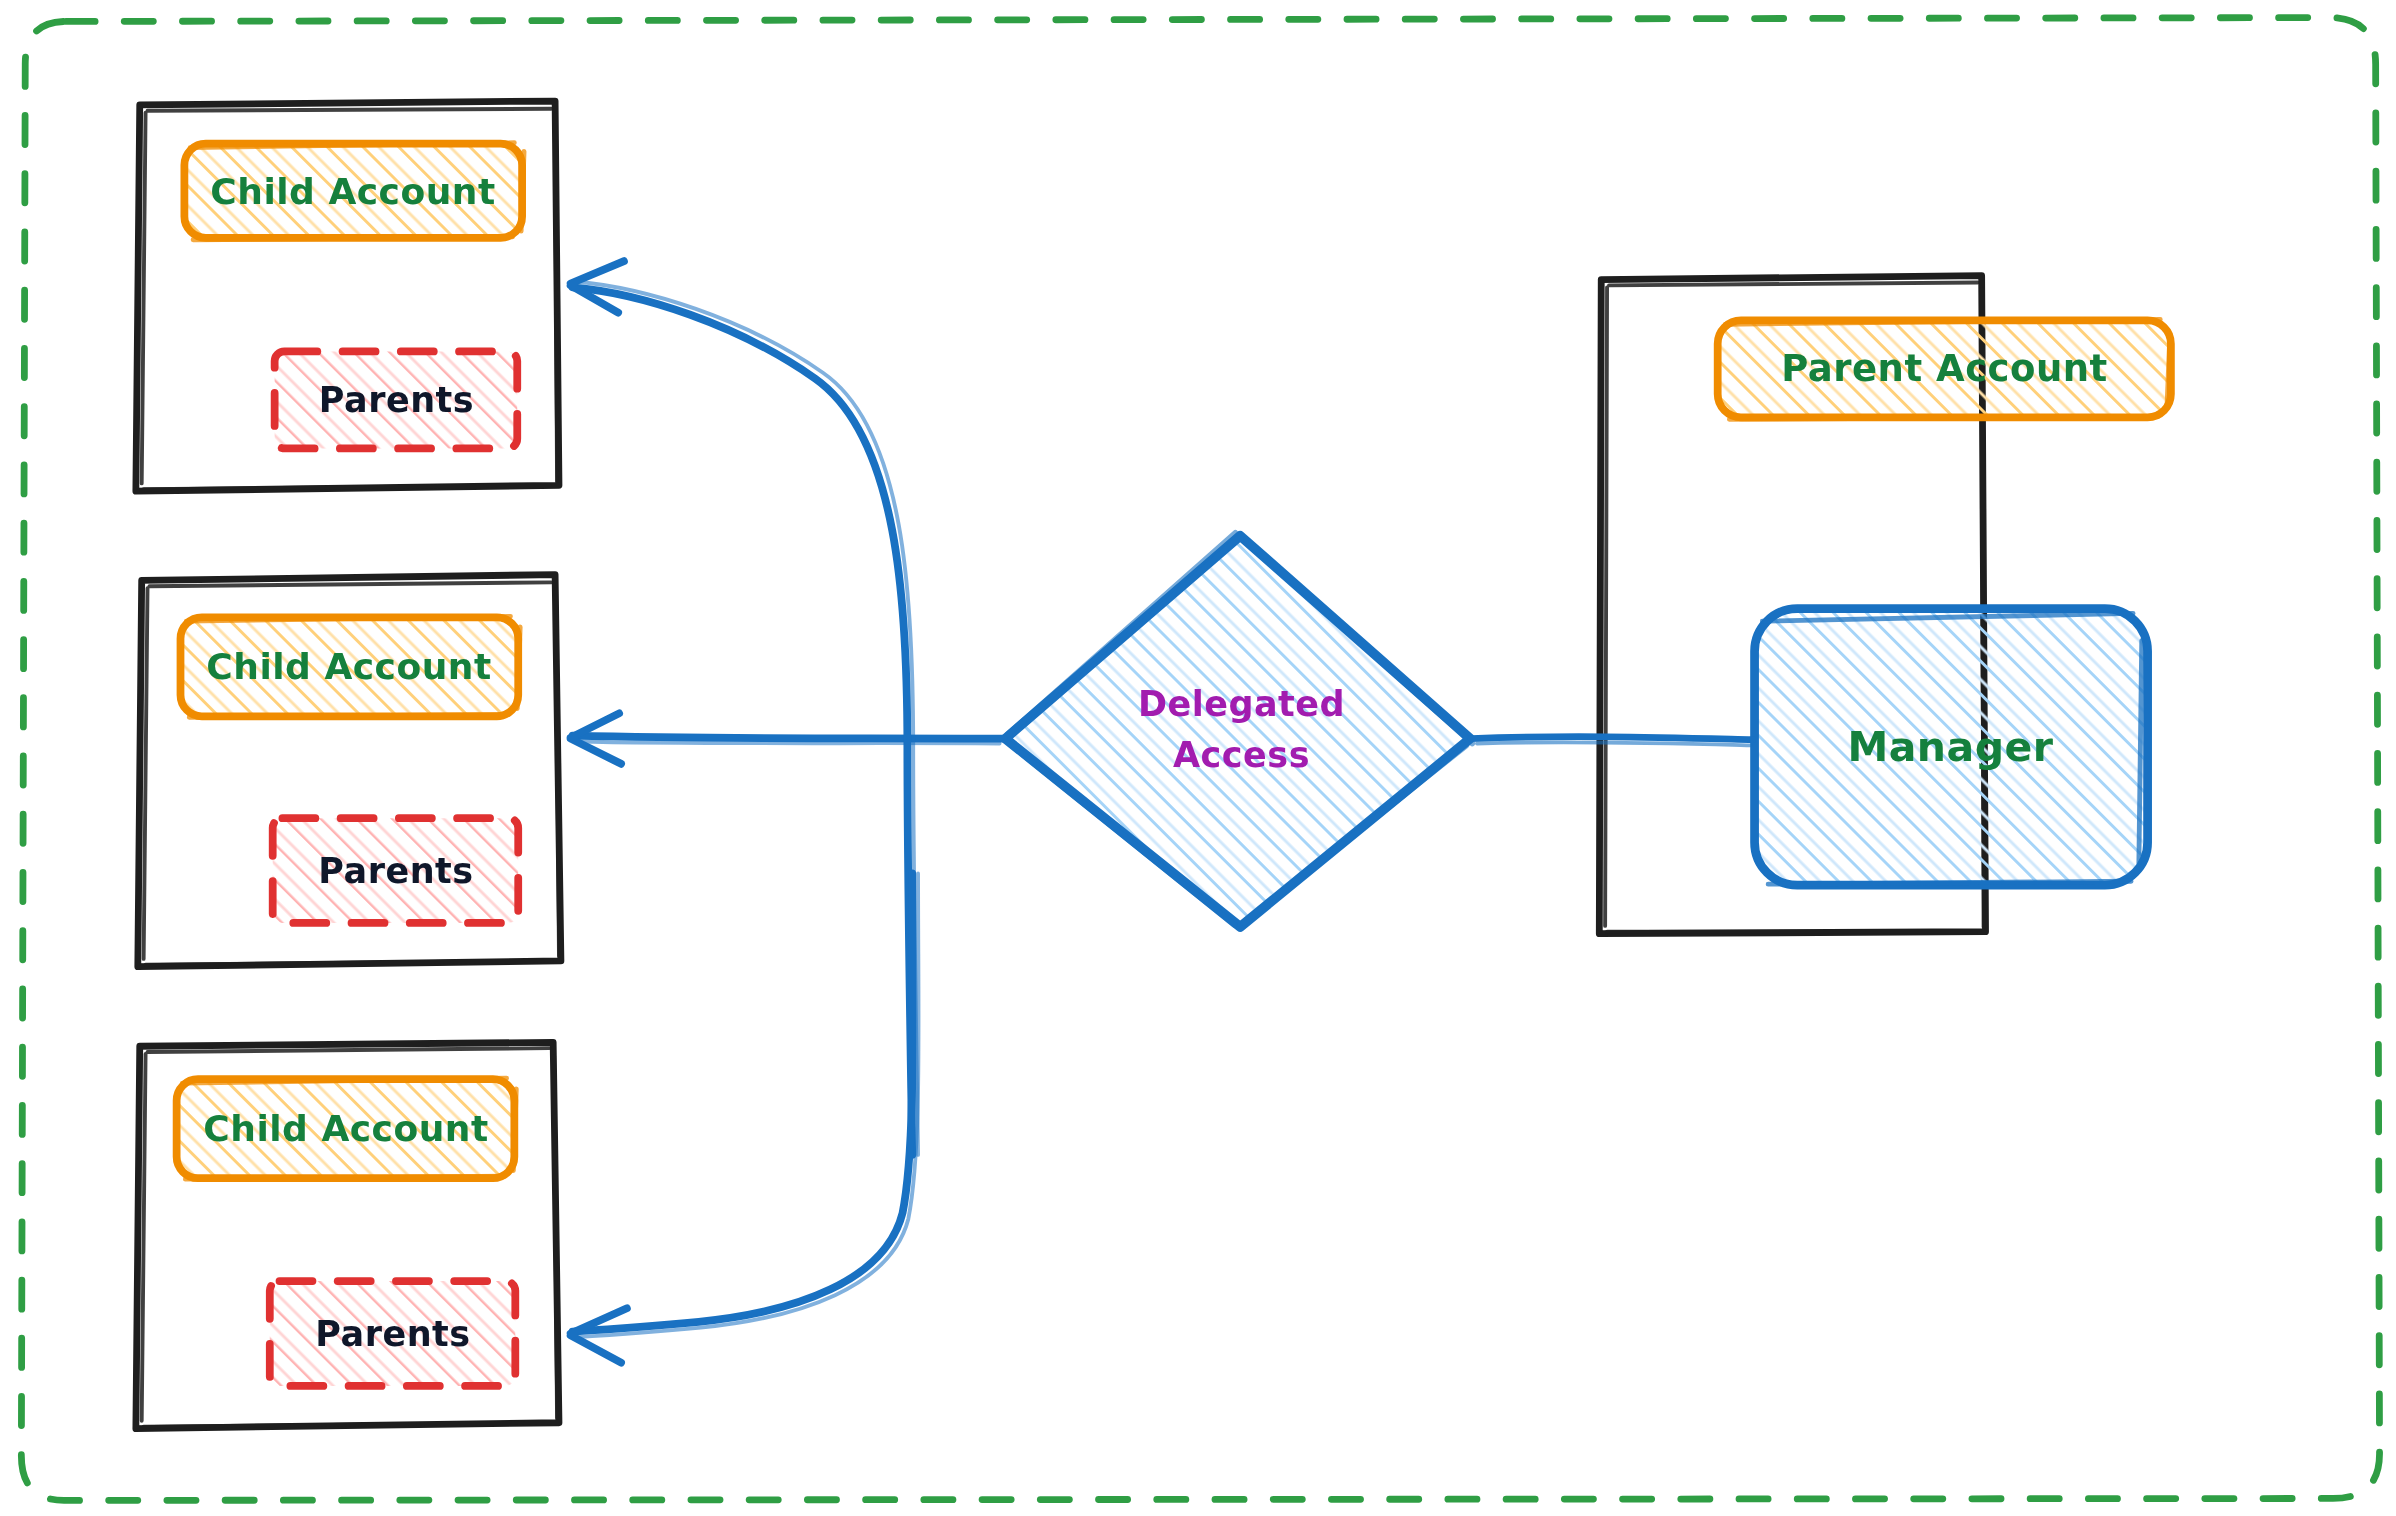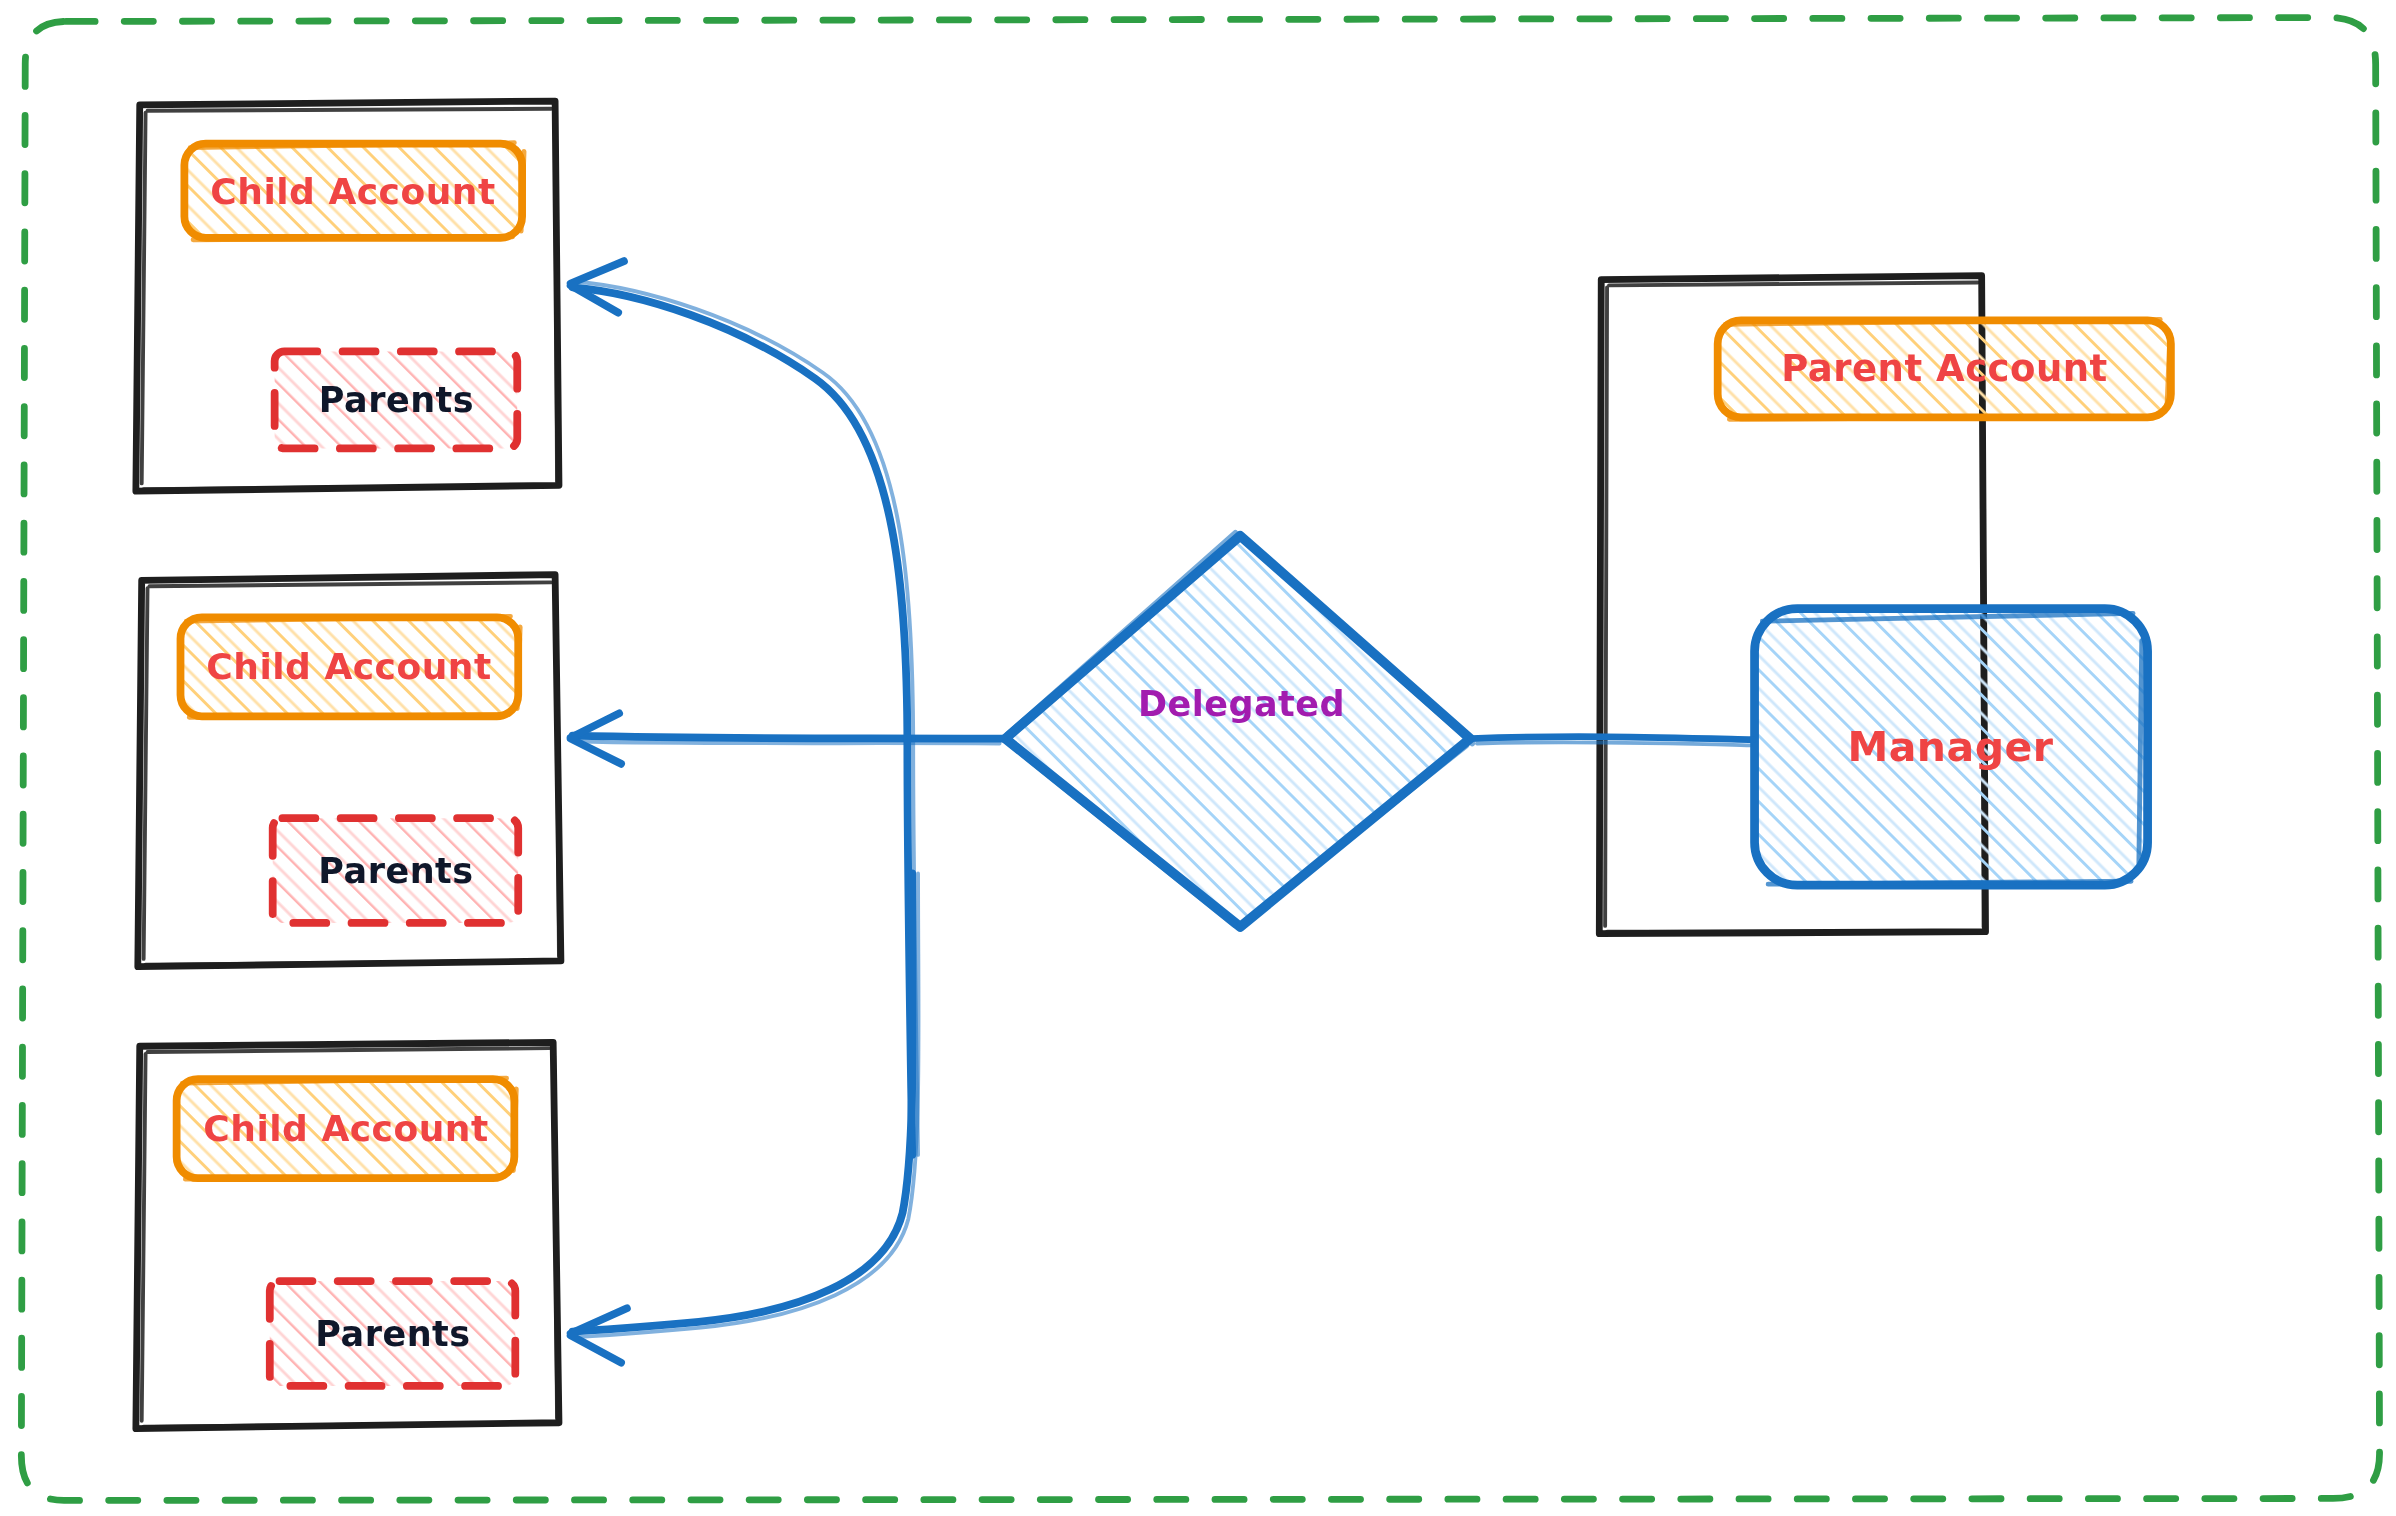--- a/index.html
+++ b/index.html
@@ -30,21 +30,21 @@
     display: flex;
     align-items: center;
     justify-content: center;
     text-align: center;
     font-family: "DejaVu Sans", sans-serif;
     font-weight: 700;
     letter-spacing: 0.5px;
     white-space: pre;
     pointer-events: none;
   }
-  .lbl-dark  { color: #ef4444; }
+  .lbl-dark  { color: #15803d; }
   .lbl-red   { color: #0f172a; }
   .lbl-blue  { color: #a21caf; }
 </style>
 </head>
 <body>
 
 <div id="canvas">
 
   <svg id="sketch" viewBox="0 0 2470 1563" xmlns="http://www.w3.org/2000/svg">
     <defs>
@@ -160,18 +160,19 @@
   <div class="lbl lbl-dark" style="left:184px; top:144px; width:338px; height:94px; font-size:36px;">Child Account</div>
   <div class="lbl lbl-red" style="left:275px; top:351px; width:243px; height:97px; font-size:35px;">Parents</div>
 
   <div class="lbl lbl-dark" style="left:180px; top:617px; width:338px; height:99px; font-size:36px;">Child Account</div>
   <div class="lbl lbl-red" style="left:273px; top:818px; width:246px; height:105px; font-size:35px;">Parents</div>
 
   <div class="lbl lbl-dark" style="left:177px; top:1079px; width:338px; height:99px; font-size:36px;">Child Account</div>
   <div class="lbl lbl-red" style="left:270px; top:1281px; width:246px; height:105px; font-size:35px;">Parents</div>
 
   <div class="lbl lbl-blue" style="left:1064px; top:679px; width:355px; height:50px; font-size:35px;">Delegated</div>
+  <div class="lbl lbl-blue" style="left:1064px; top:730px; width:355px; height:50px; font-size:35px;">Access</div>
 
   <div class="lbl lbl-dark" style="left:1718px; top:320px; width:453px; height:97px; font-size:37px;">Parent Account</div>
   <div class="lbl lbl-dark" style="left:1754px; top:608px; width:393px; height:277px; font-size:41px;text-align:right;">Manager</div>
 
 </div>
 
 
 </body></html>

